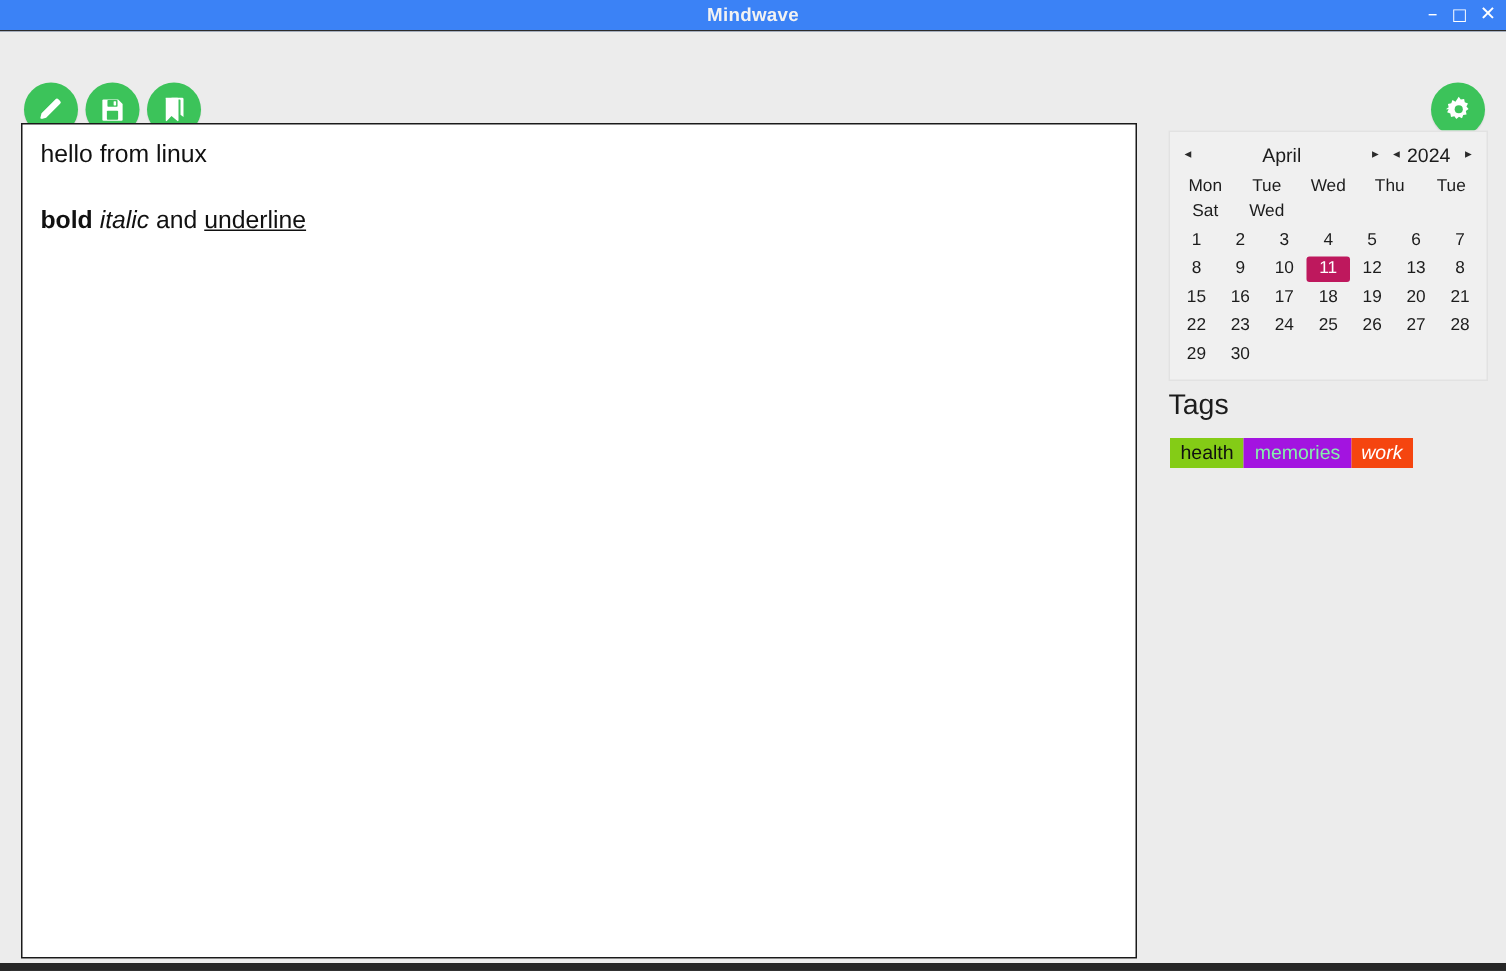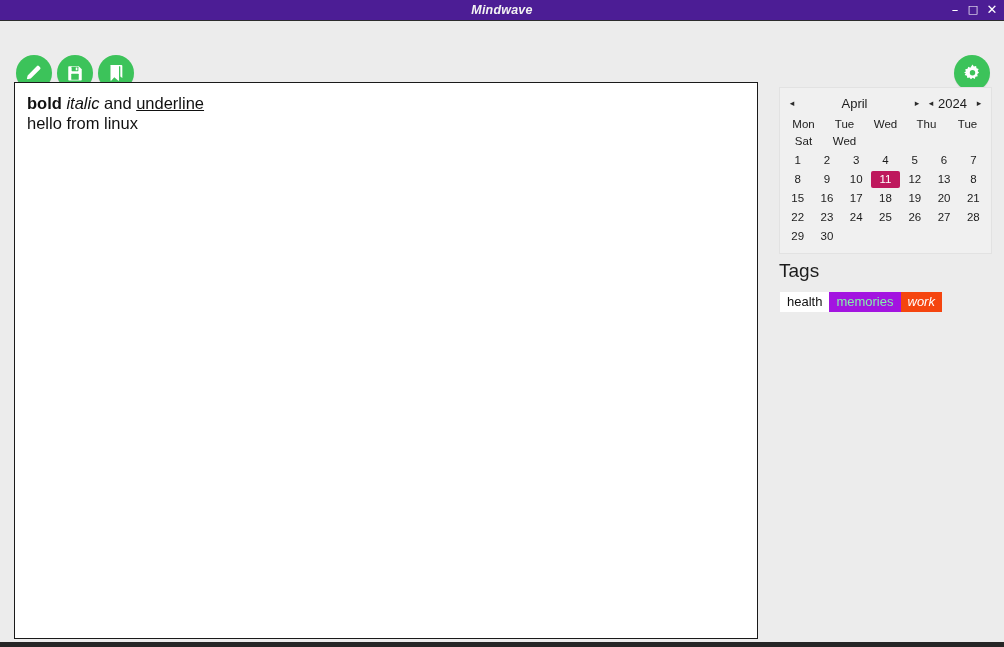--- a/index.html
+++ b/index.html
@@ -43,23 +43,22 @@
     width: 1004px;
     height: 642px;
     background: #ececec;
   }
 
   
   #titlebar {
     position: absolute;
     left: 0; top: 0;
     width: 1004px; height: 20px;
-    background: #4c1d95;
+    background: #3b82f6;
     border-bottom: 1px solid #2c2c2c;
-    font-style: italic;
   }
   #titlebar-title {
     position: absolute;
     left: 0; top: 0;
     width: 1004px;
     line-height: 20px;
     text-align: center;
     color: #f2f2f2;
     font-size: 12.5px;
     font-weight: bold;
@@ -296,22 +295,22 @@
         <svg width="21" height="21" viewBox="0 0 24 24" aria-hidden="true">
           <path d="M12 1.8l1.55 2.1 2.55-.55.5 2.56 2.45.9-1.2 2.3 1.65 2-2.1 1.55.55 2.55-2.56.5-.9 2.45-2.3-1.2-2 1.65-1.55-2.1-2.55.55-.5-2.56-2.45-.9 1.2-2.3L2.2 11.3l2.1-1.55-.55-2.55 2.56-.5.9-2.45 2.3 1.2z" fill="#ffffff"></path>
           <circle cx="12" cy="11.2" r="3.1" fill="#3cc35a"></circle>
         </svg>
       </span>
     </div>
 
   </div>
 
   <div id="editor">
+    <p class="editor-line" id="editor-line-1">hello from linux</p>
     <p class="editor-line" id="editor-line-2"><b>bold</b> <i>italic</i> <span>and</span> <u>underline</u></p>
-    <p class="editor-line" id="editor-line-1">hello from linux</p>
   </div>
 
   <div id="sidebar">
 
     <div id="calendar">
 
       <div id="cal-header">
         <div class="cal-month-group">
           <div class="cal-arrow">◂</div>
           <div id="cal-month-label">April</div>
@@ -363,21 +362,21 @@
           <div class="cal-day">27</div>
           <div class="cal-day">28</div>
           <div class="cal-day">29</div>
           <div class="cal-day">30</div>
         </div>
 
     </div>
 
     <div id="tags-title">Tags</div>
     <div id="tag-list">
-        <span class="tag" style="background: #ffffff; color: rgb(16, 16, 16); text-align: right;">health</span>
+        <span class="tag" style="background: #84cc16; color: rgb(16, 16, 16); text-align: right;">health</span>
         <span class="tag" style="background: rgb(163, 20, 224); color: #86efac;">memories</span>
         <span class="tag" style="background: rgb(245, 69, 15); color: rgb(255, 255, 255); font-style: italic;">work</span>
       </div>
 
   </div>
 
 </div>
 
 <div id="bottom-strip"></div>
 

